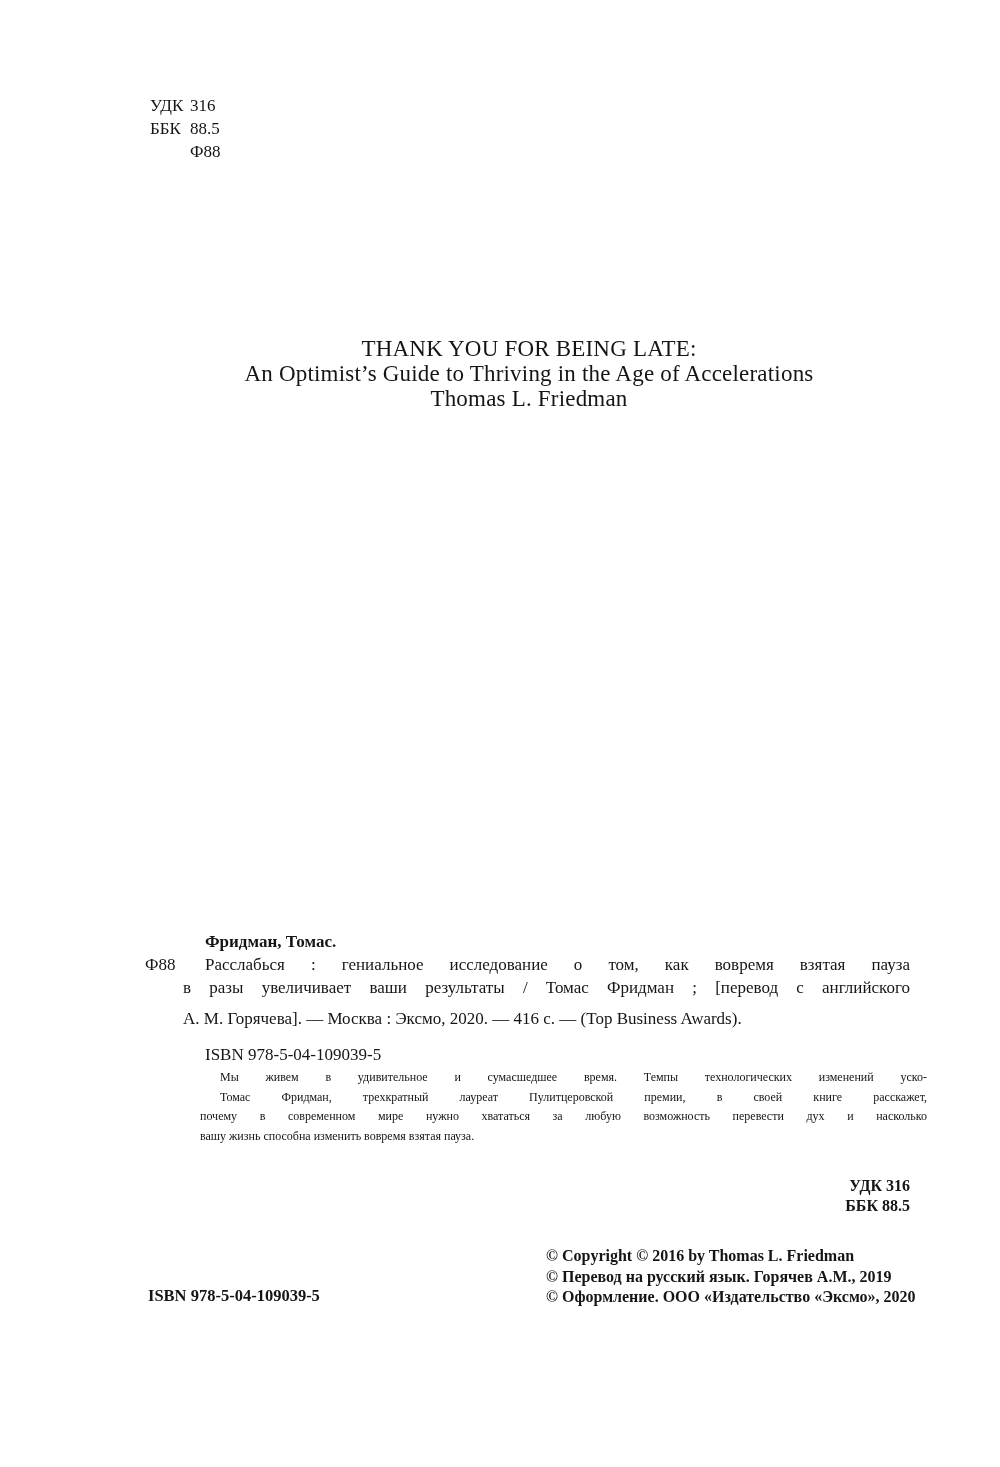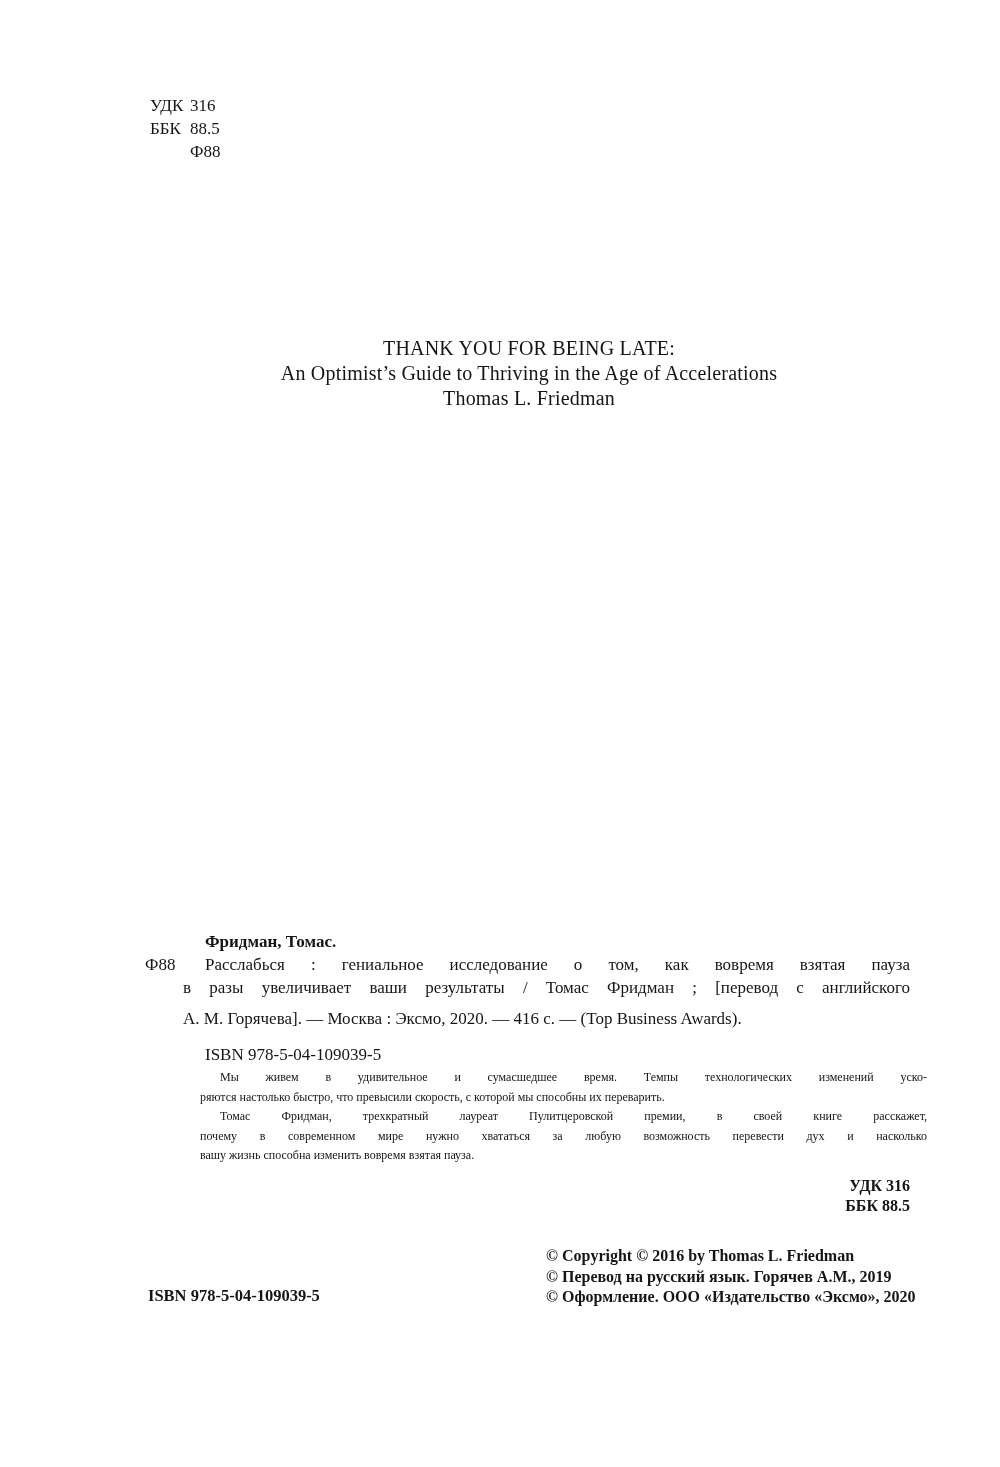--- a/index.html
+++ b/index.html
@@ -26,21 +26,21 @@
   .top-codes .row { display: flex; }
   .top-codes .lbl { width: 40px; }
 
   
   .title-block {
     position: absolute;
     left: 148px;
     top: 336px;
     width: 762px;
     text-align: center;
-    font-size: 20px;
+    font-size: 23px;
     line-height: 25px;
     letter-spacing: 0.2px;
   }
   .title-author { }
 
   
   .catalog {
     position: absolute;
     left: 183px;
     top: 930px;
@@ -144,21 +144,20 @@
       <div class="dline first">Расслабься : гениальное исследование о том, как вовремя взятая пауза</div>
       <div class="dline">в разы увеличивает ваши результаты / Томас Фридман ; [перевод с английского</div>
       <div class="dline last">А. М. Горячева]. — Москва : Эксмо, 2020. — 416 с. — (Top Business Awards).</div>
     </div>
     <div class="isbn-line">ISBN 978-5-04-109039-5</div>
   </div>
 
   <div class="annotation">
     <div>
       <div class="aline first">Мы живем в удивительное и сумасшедшее время. Темпы технологических изменений уско-</div>
-      <div class="aline last">ряются настолько быстро, что превысили скорость, с которой мы способны их переварить.</div>
     </div>
     <div>
       <div class="aline first">Томас Фридман, трехкратный лауреат Пулитцеровской премии, в своей книге расскажет,</div>
       <div class="aline">почему в современном мире нужно хвататься за любую возможность перевести дух и насколько</div>
       <div class="aline last">вашу жизнь способна изменить вовремя взятая пауза.</div>
     </div>
   </div>
 
   <div class="codes-right">
     <div>УДК 316</div>

